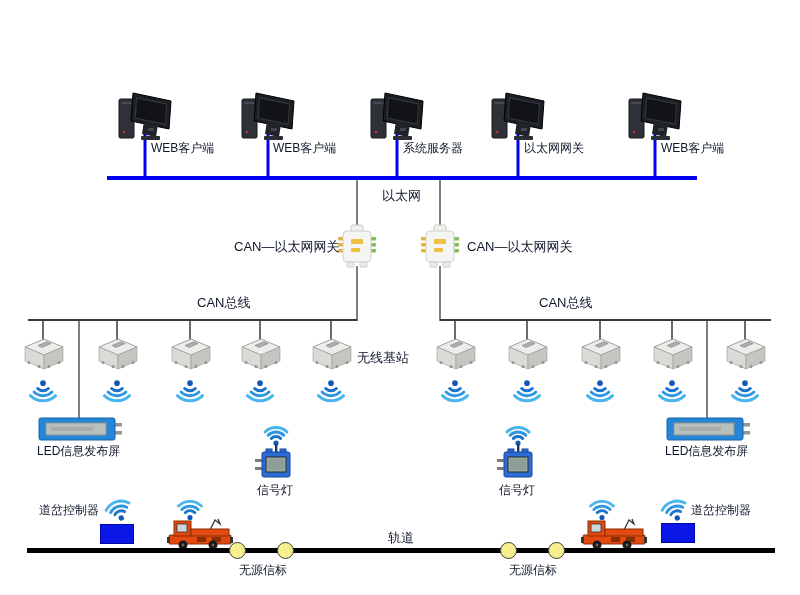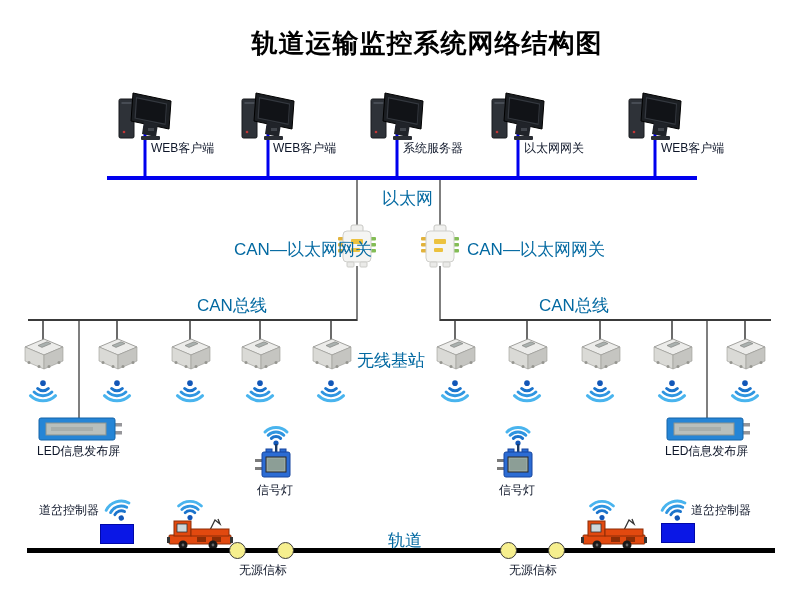--- a/index.html
+++ b/index.html
@@ -1,20 +1,20 @@
 <!DOCTYPE html>
 <html><head>
 <meta charset="utf-8">
 <style>
   html,body{margin:0;padding:0;background:#fff;}
   #stage{position:relative;width:800px;height:595px;background:#ffffff;overflow:hidden;
          font-family:"Liberation Sans",sans-serif;color:#000;}
   .abs{position:absolute;}
   .lbl{position:absolute;font-size:12px;line-height:1.15;white-space:nowrap;color:#0f172a;}
-  .lbl13{position:absolute;font-size:17px;line-height:1.15;white-space:nowrap;color:#0369a1;}
+  .lbl13{position:absolute;font-size:13px;line-height:1.15;white-space:nowrap;color:#0f172a;}
   #title{position:absolute;left:0;top:26px;width:100%;text-align:center;
          font-family:"Liberation Serif","DejaVu Serif",serif;font-weight:bold;
          font-size:26px;letter-spacing:1px;text-indent:54px;}
   svg.icon{position:absolute;overflow:visible;}
   .flip{transform:scaleY(-1);}
   #track{position:absolute;left:27px;top:548px;width:748px;height:5px;background:#000;}
   .beacon{position:absolute;width:17px;height:17px;border-radius:50%;
           background:#f6ef8e;border:1.5px solid #3c3c3c;box-sizing:border-box;top:542px;}
   .ctrlbox{position:absolute;width:34px;height:20px;background:#0a17e6;border:1px solid #0008a8;box-sizing:border-box;}
 </style>
@@ -131,21 +131,20 @@
       <line x1="455" y1="321" x2="455" y2="340"></line>
       <line x1="527" y1="321" x2="527" y2="340"></line>
       <line x1="600" y1="321" x2="600" y2="340"></line>
       <line x1="672" y1="321" x2="672" y2="340"></line>
       <line x1="745" y1="321" x2="745" y2="340"></line>
     </g>
     <line x1="79" y1="321" x2="79" y2="419" stroke="#555" stroke-width="1.5"></line>
     <line x1="707" y1="321" x2="707" y2="419" stroke="#555" stroke-width="1.5"></line>
   </svg>
 
-  <div id="title">轨道运输监控系统网络结构图</div>
 
   <svg class="icon" style="left:118px;top:92px" width="56" height="52">
       <use href="#sym-computer"></use>
     </svg>
   <svg class="icon" style="left:241px;top:92px" width="56" height="52">
       <use href="#sym-computer"></use>
     </svg>
   <svg class="icon" style="left:370px;top:92px" width="56" height="52">
       <use href="#sym-computer"></use>
     </svg>

